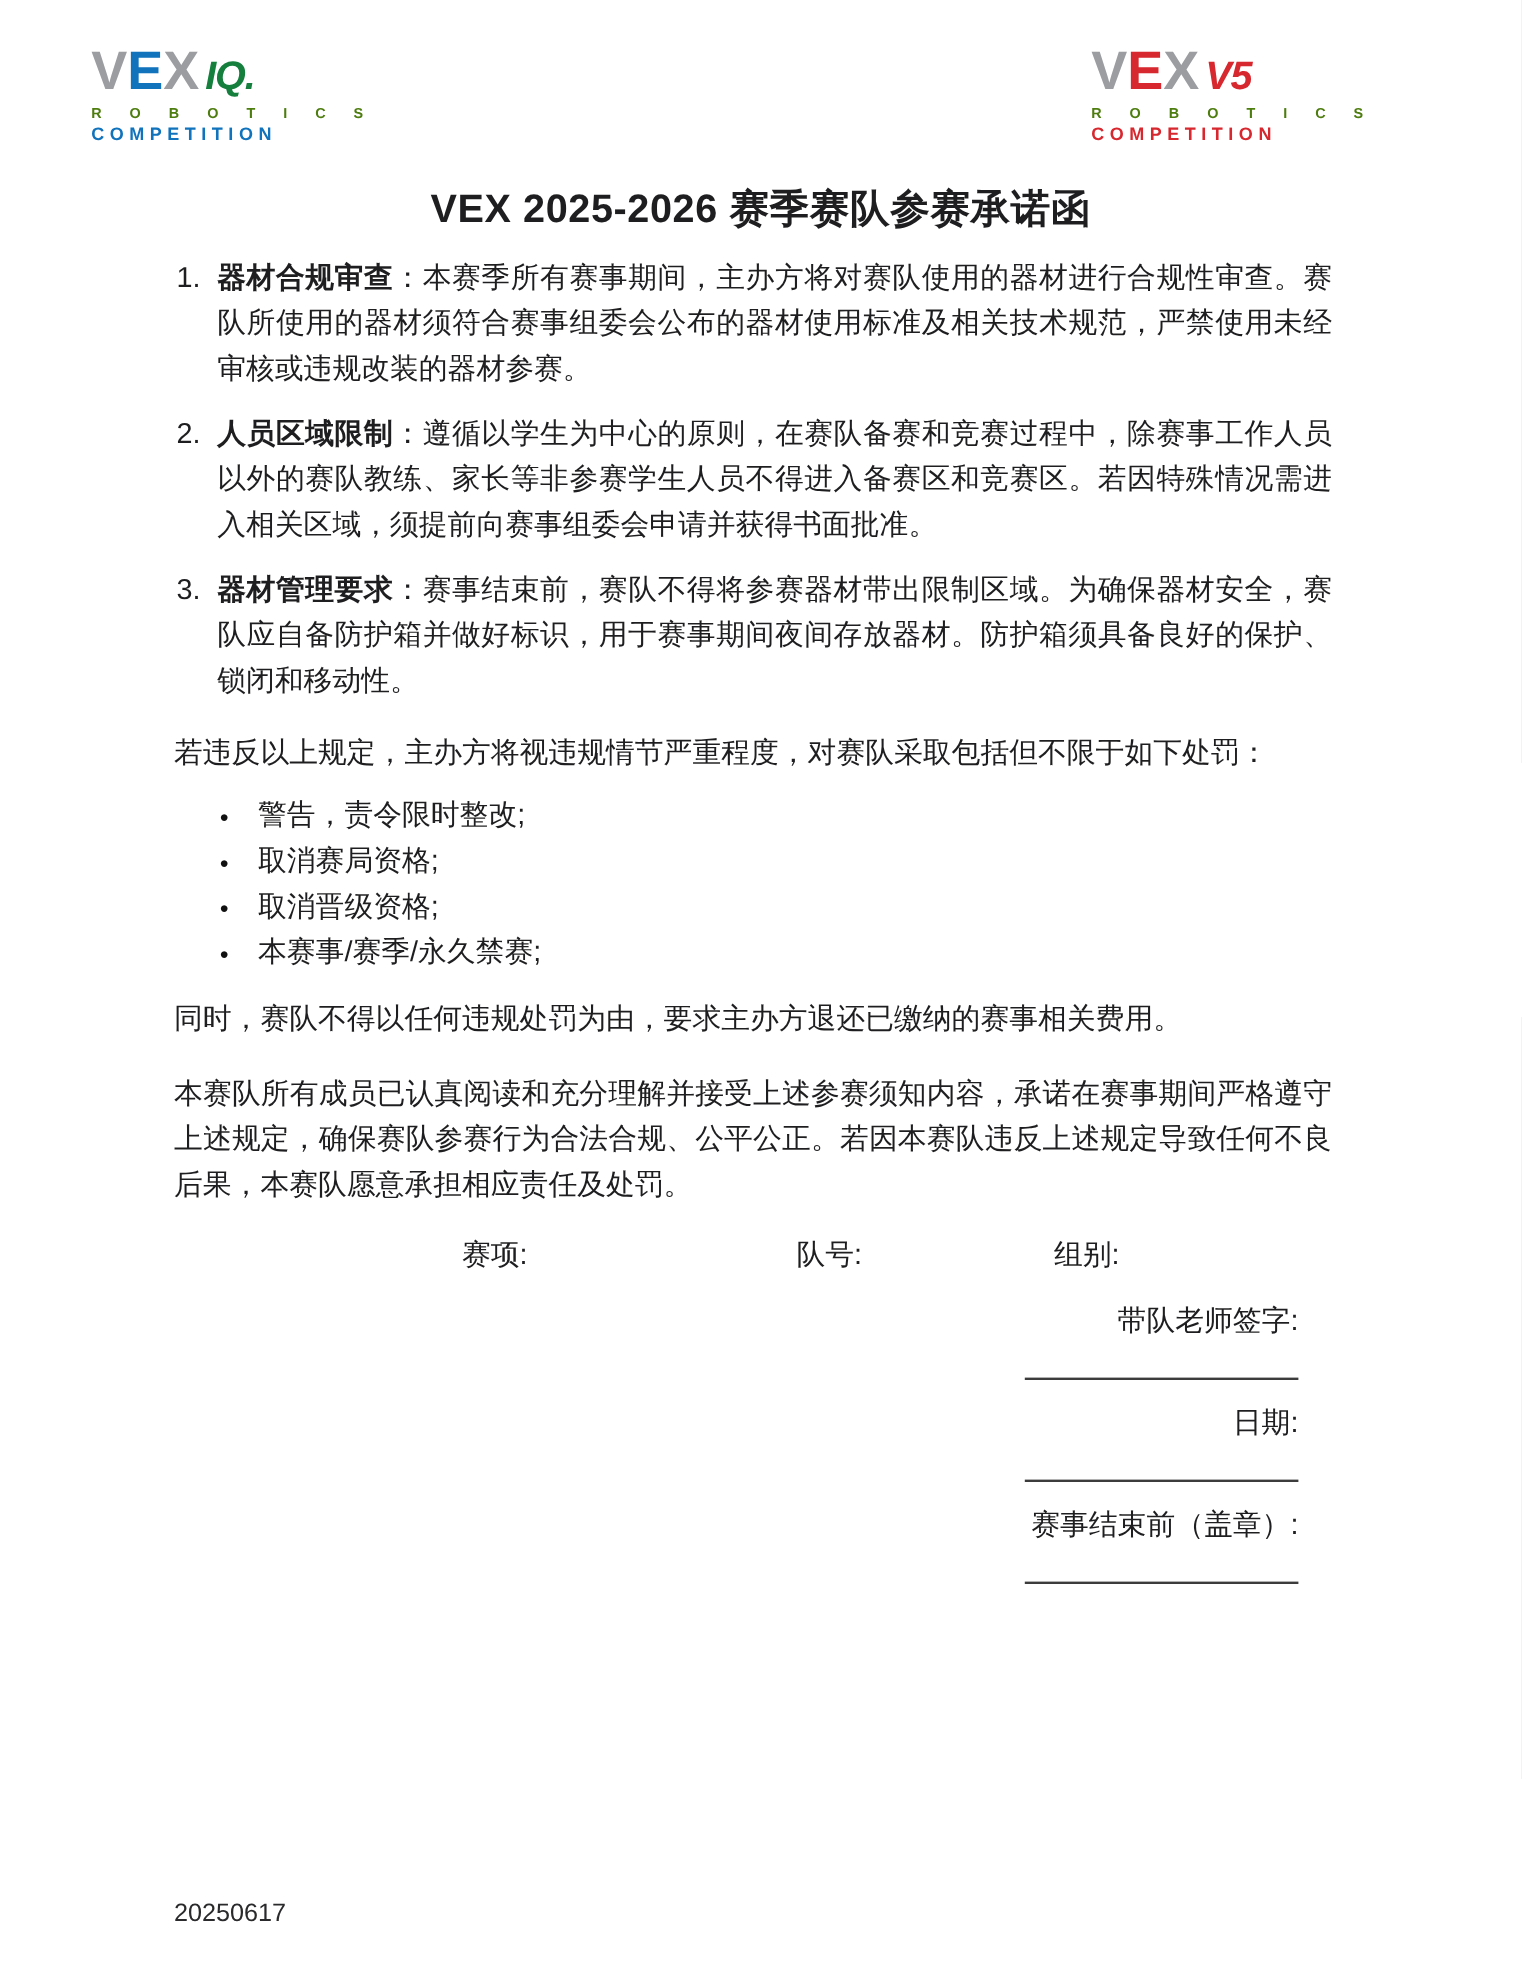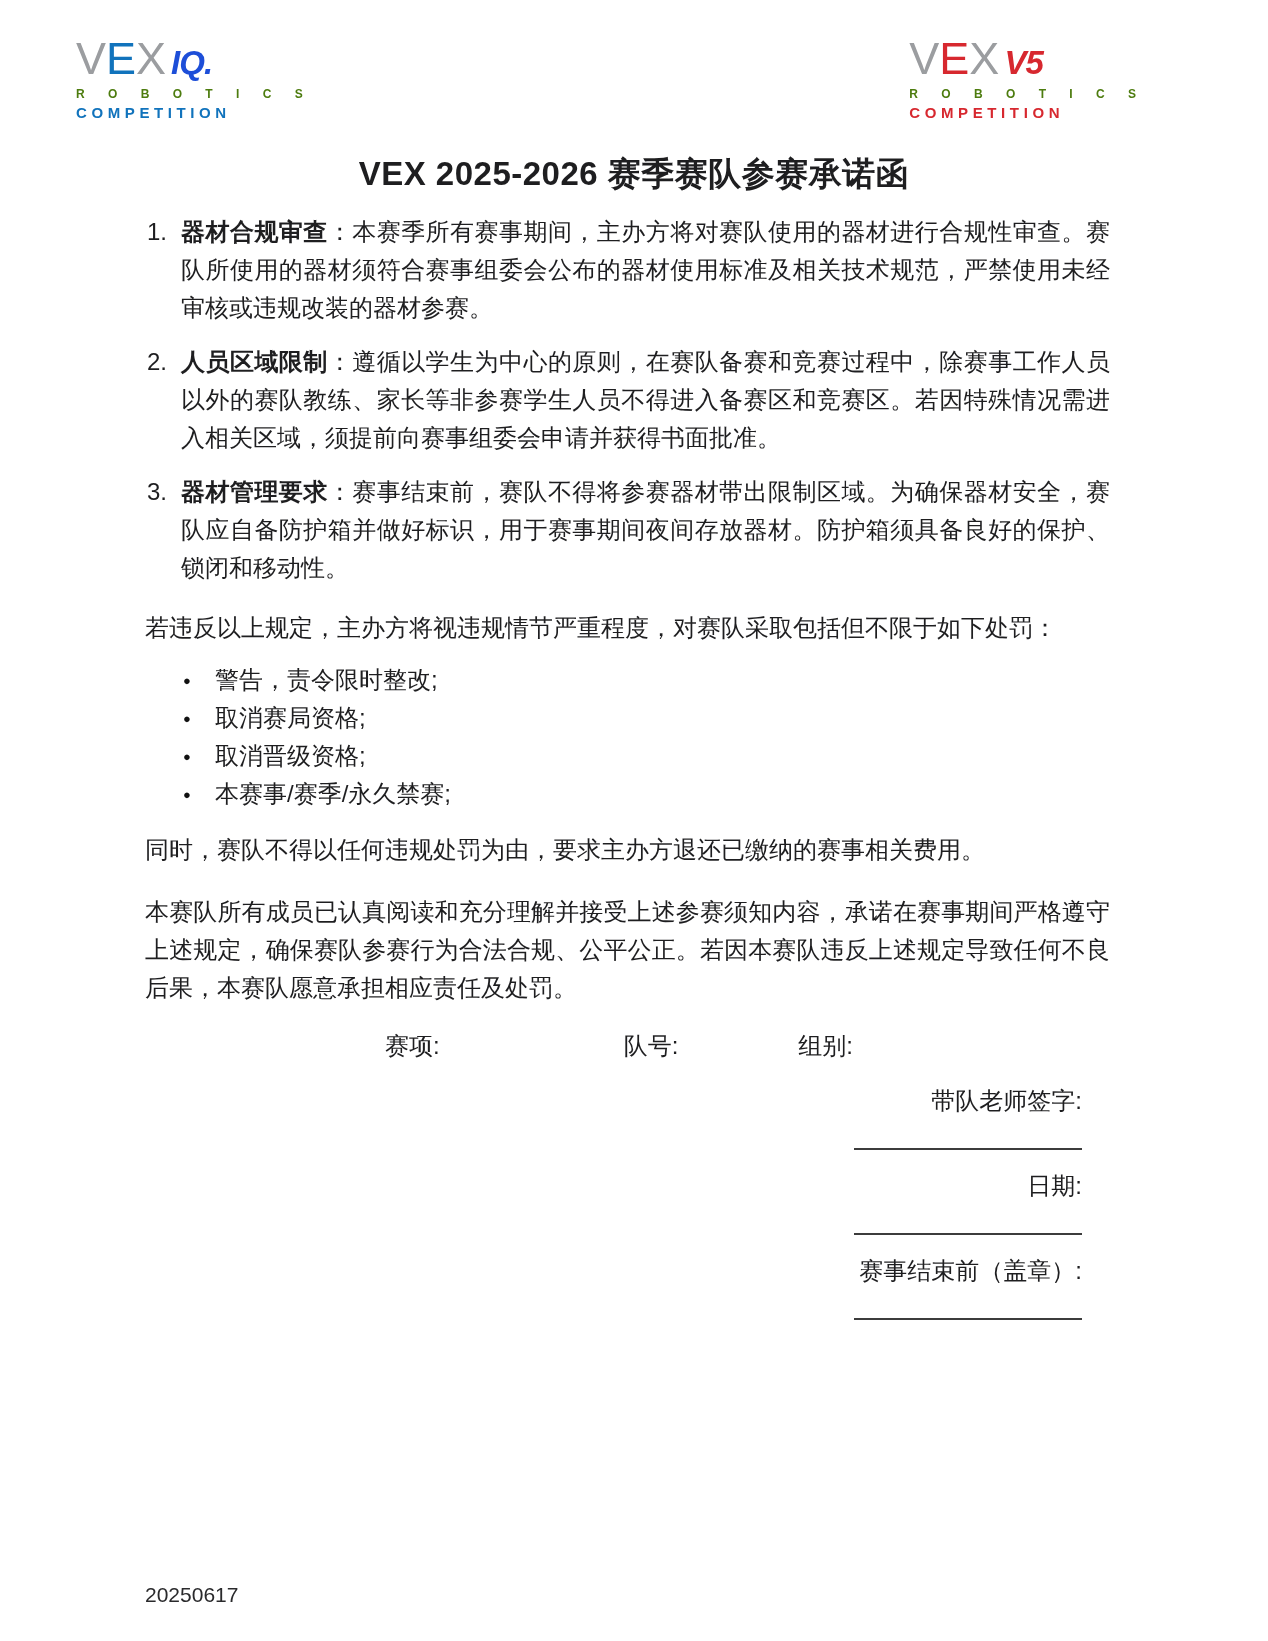--- a/index.html
+++ b/index.html
@@ -10,27 +10,27 @@
     margin:0 auto;
     background:#ffffff;
     font-family:"Liberation Sans", sans-serif;
     color:#1e1e20;
     overflow:hidden;
   }
   
   .header { display:flex; justify-content:space-between; align-items:flex-start; padding:36px 122px 0 76px; }
   .logo { line-height:1; user-select:none; }
   .logo-row1 { display:flex; align-items:baseline; }
-  .vex-word { font-weight:normal; font-size:45px; letter-spacing:0px; }
+  .vex-word { font-weight:bold; font-size:45px; letter-spacing:0px; }
   .vex-gray { color:#9b9da0; }
   .series { font-style:italic; font-weight:bold; font-size:33px; margin-left:5px; letter-spacing:-1px; }
   .robotics { font-size:12px; font-weight:bold; letter-spacing:10px; margin-top:7px; color:#4d7c0f; }
   .competition { font-size:15px; font-weight:bold; letter-spacing:4.6px; margin-top:5px; }
   .logo-iq .accent, .logo-iq .competition { color:#1173bc; }
-  .logo-iq .series { color:#1d4ed8; }
+  .logo-iq .series { color:#15803d; }
   .logo-v5 .accent, .logo-v5 .competition { color:#d7282f; }
   .logo-v5 .series { color:#d7282f; }
   .logo-v5 { text-align:left; }
   
   .doc-title { text-align:center; font-size:33px; font-weight:bold; margin-top:32px; letter-spacing:0.5px; }
   
   .content { padding:0 158px 0 145px; font-size:24px; line-height:38px; text-align:justify; }
   .sec-heading { margin-top:70px; text-align:left; }
   .sec-heading.second { margin-top:48px; }
   ol.num-list { list-style:none; margin-top:14px; }
@@ -41,21 +41,21 @@
   .para { margin-top:22px; }
   ul.bullet-list { list-style:none; margin-top:14px; }
   .bullet-item { position:relative; padding-left:70px; line-height:38px; }
   .bullet-item::before {
     content:"●"; position:absolute; left:38px; top:1px;
     font-size:13px; color:#111;
   }
   .note { margin-top:18px; }
   .commit-para { margin-top:24px; }
   
-  .form-row1 { display:flex; margin-top:20px; text-align:left; padding-left:240px; }
+  .form-row1 { display:flex; margin-top:20px; text-align:left; padding-left:240px;gap:40px; }
   .form-row1 .f2 { margin-left:184px; }
   .form-row1 .f3 { margin-left:120px; }
   .form-rowr { display:flex; justify-content:flex-end; align-items:flex-end; padding-right:28px; margin-top:17px; text-align:left;flex-direction:column; }
   .blank { display:inline-block; width:228px; height:30px; border-bottom:2px solid #3c3c3c; margin-left:8px; }
   
   .footer { position:absolute; left:145px; top:1583px; font-size:21px; color:#2a2a2c; }
 </style>
 </head>
 <body>
 

